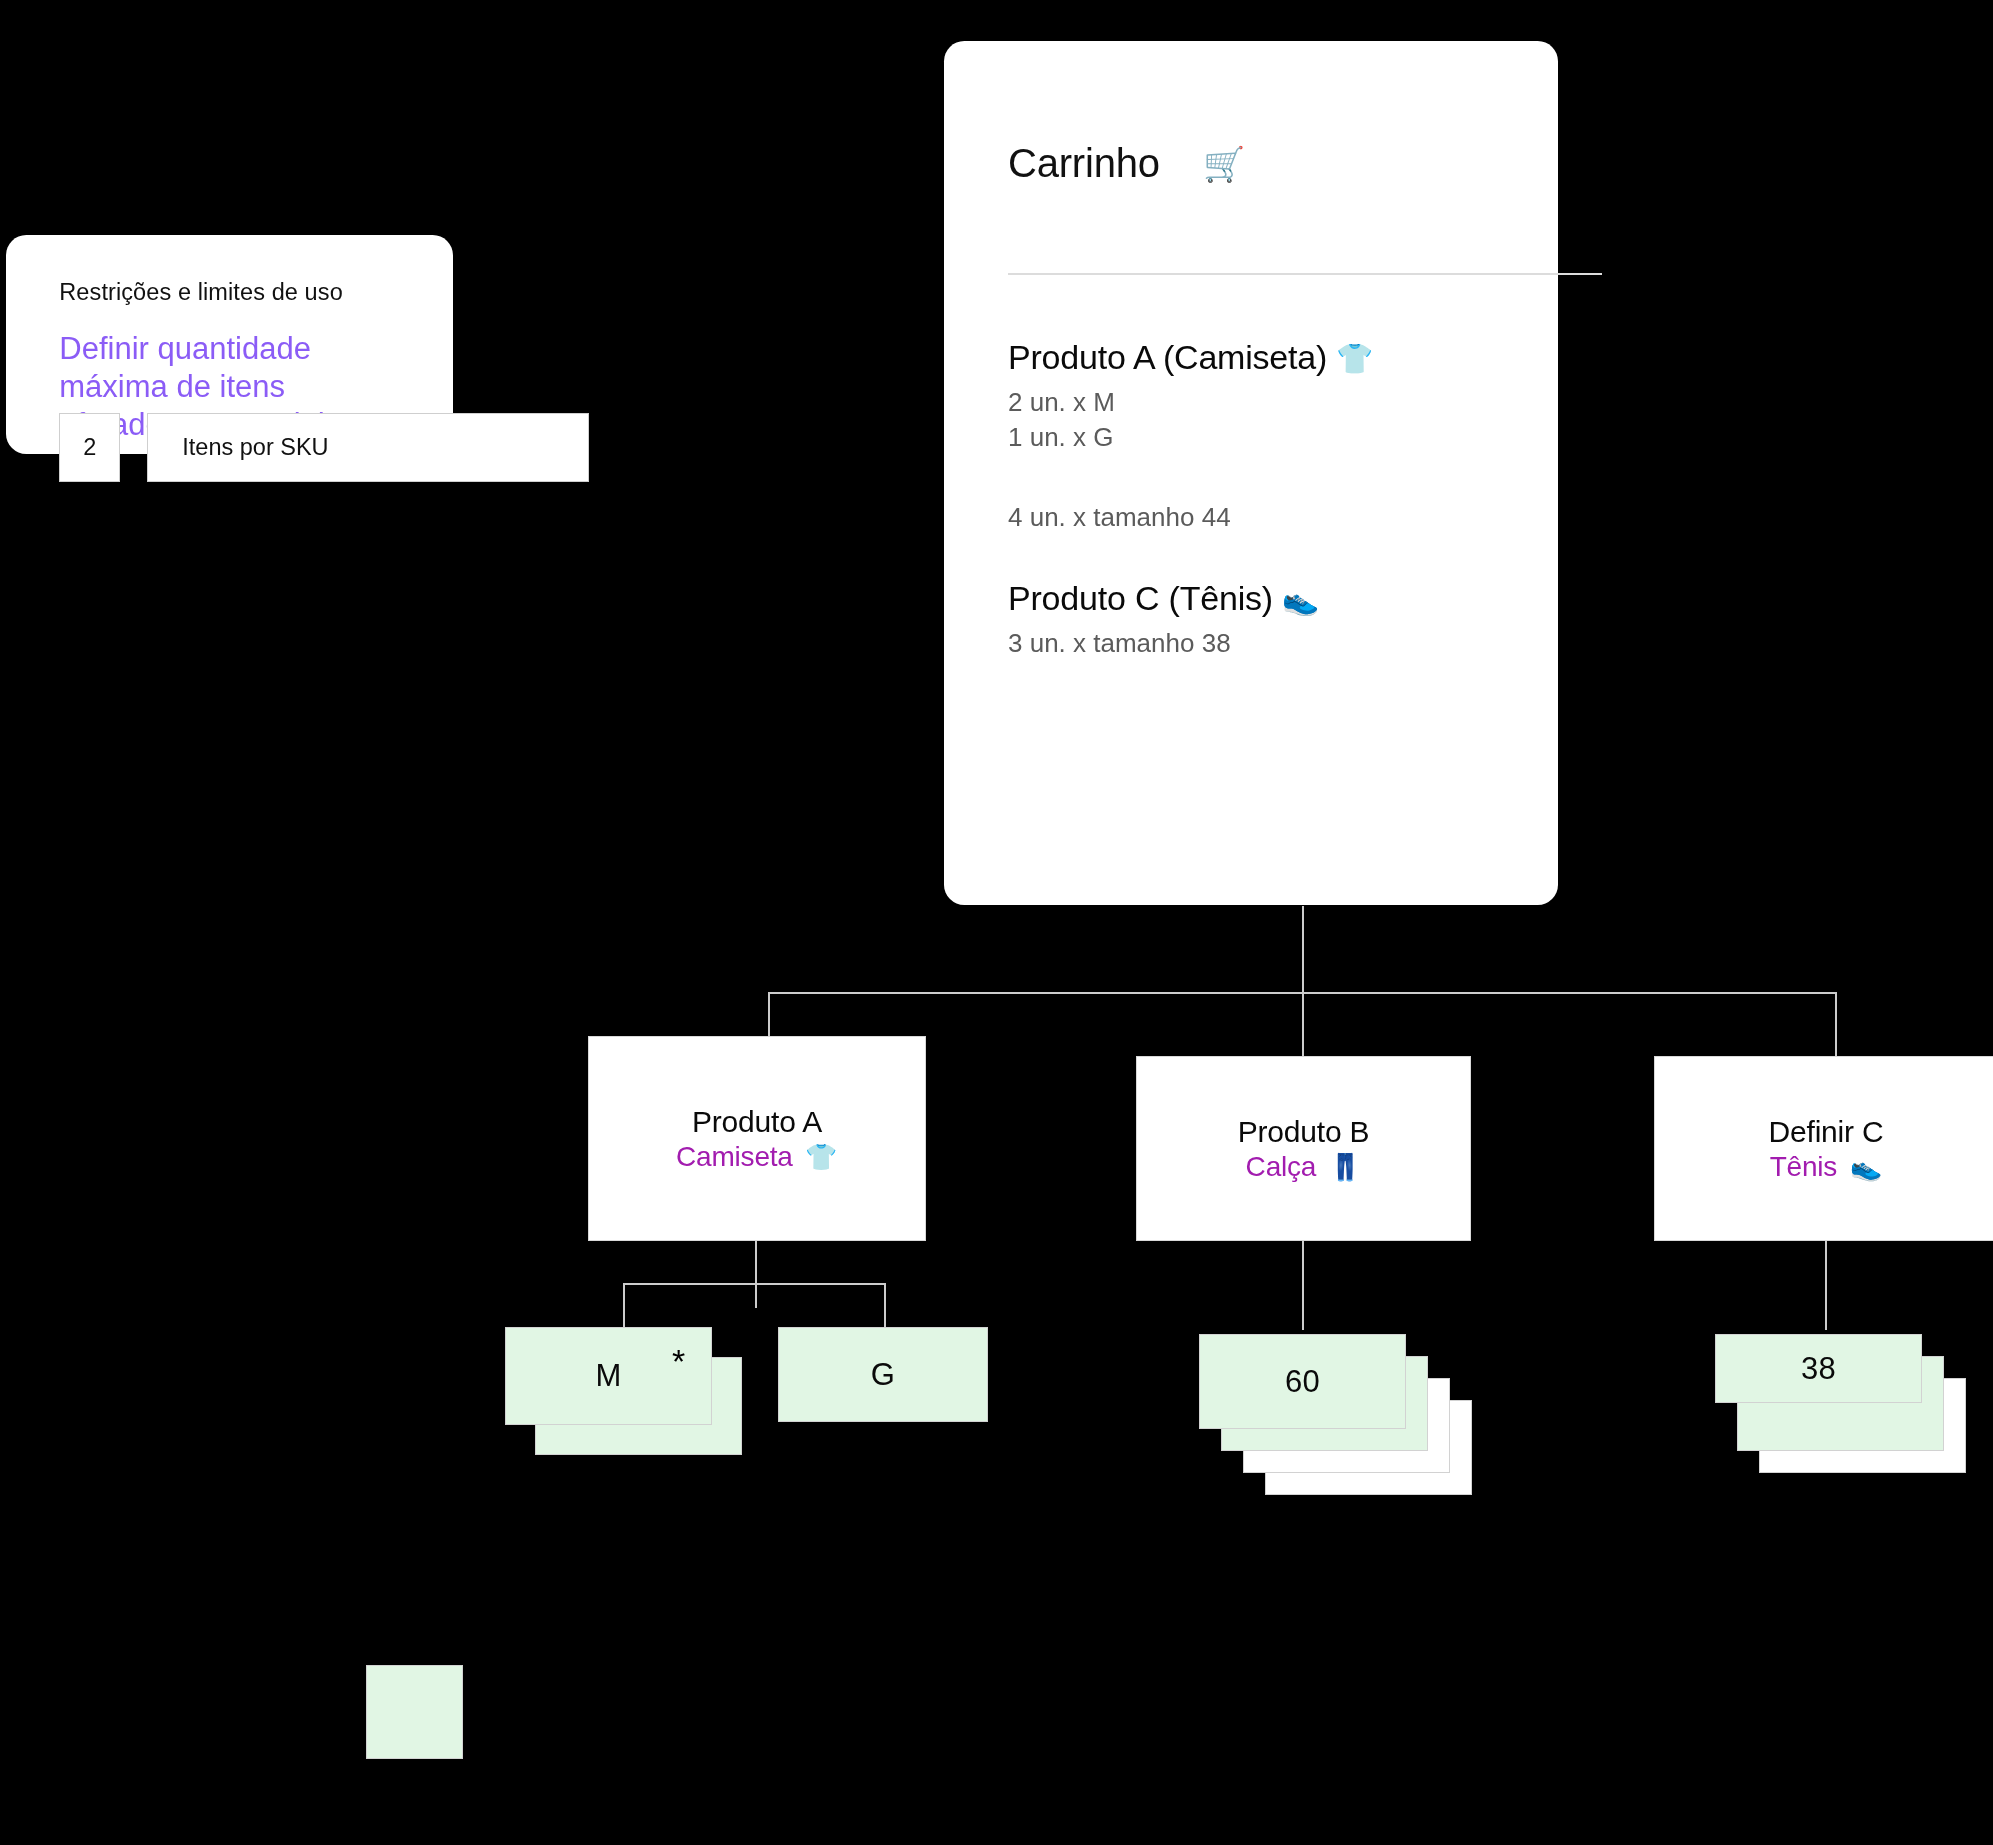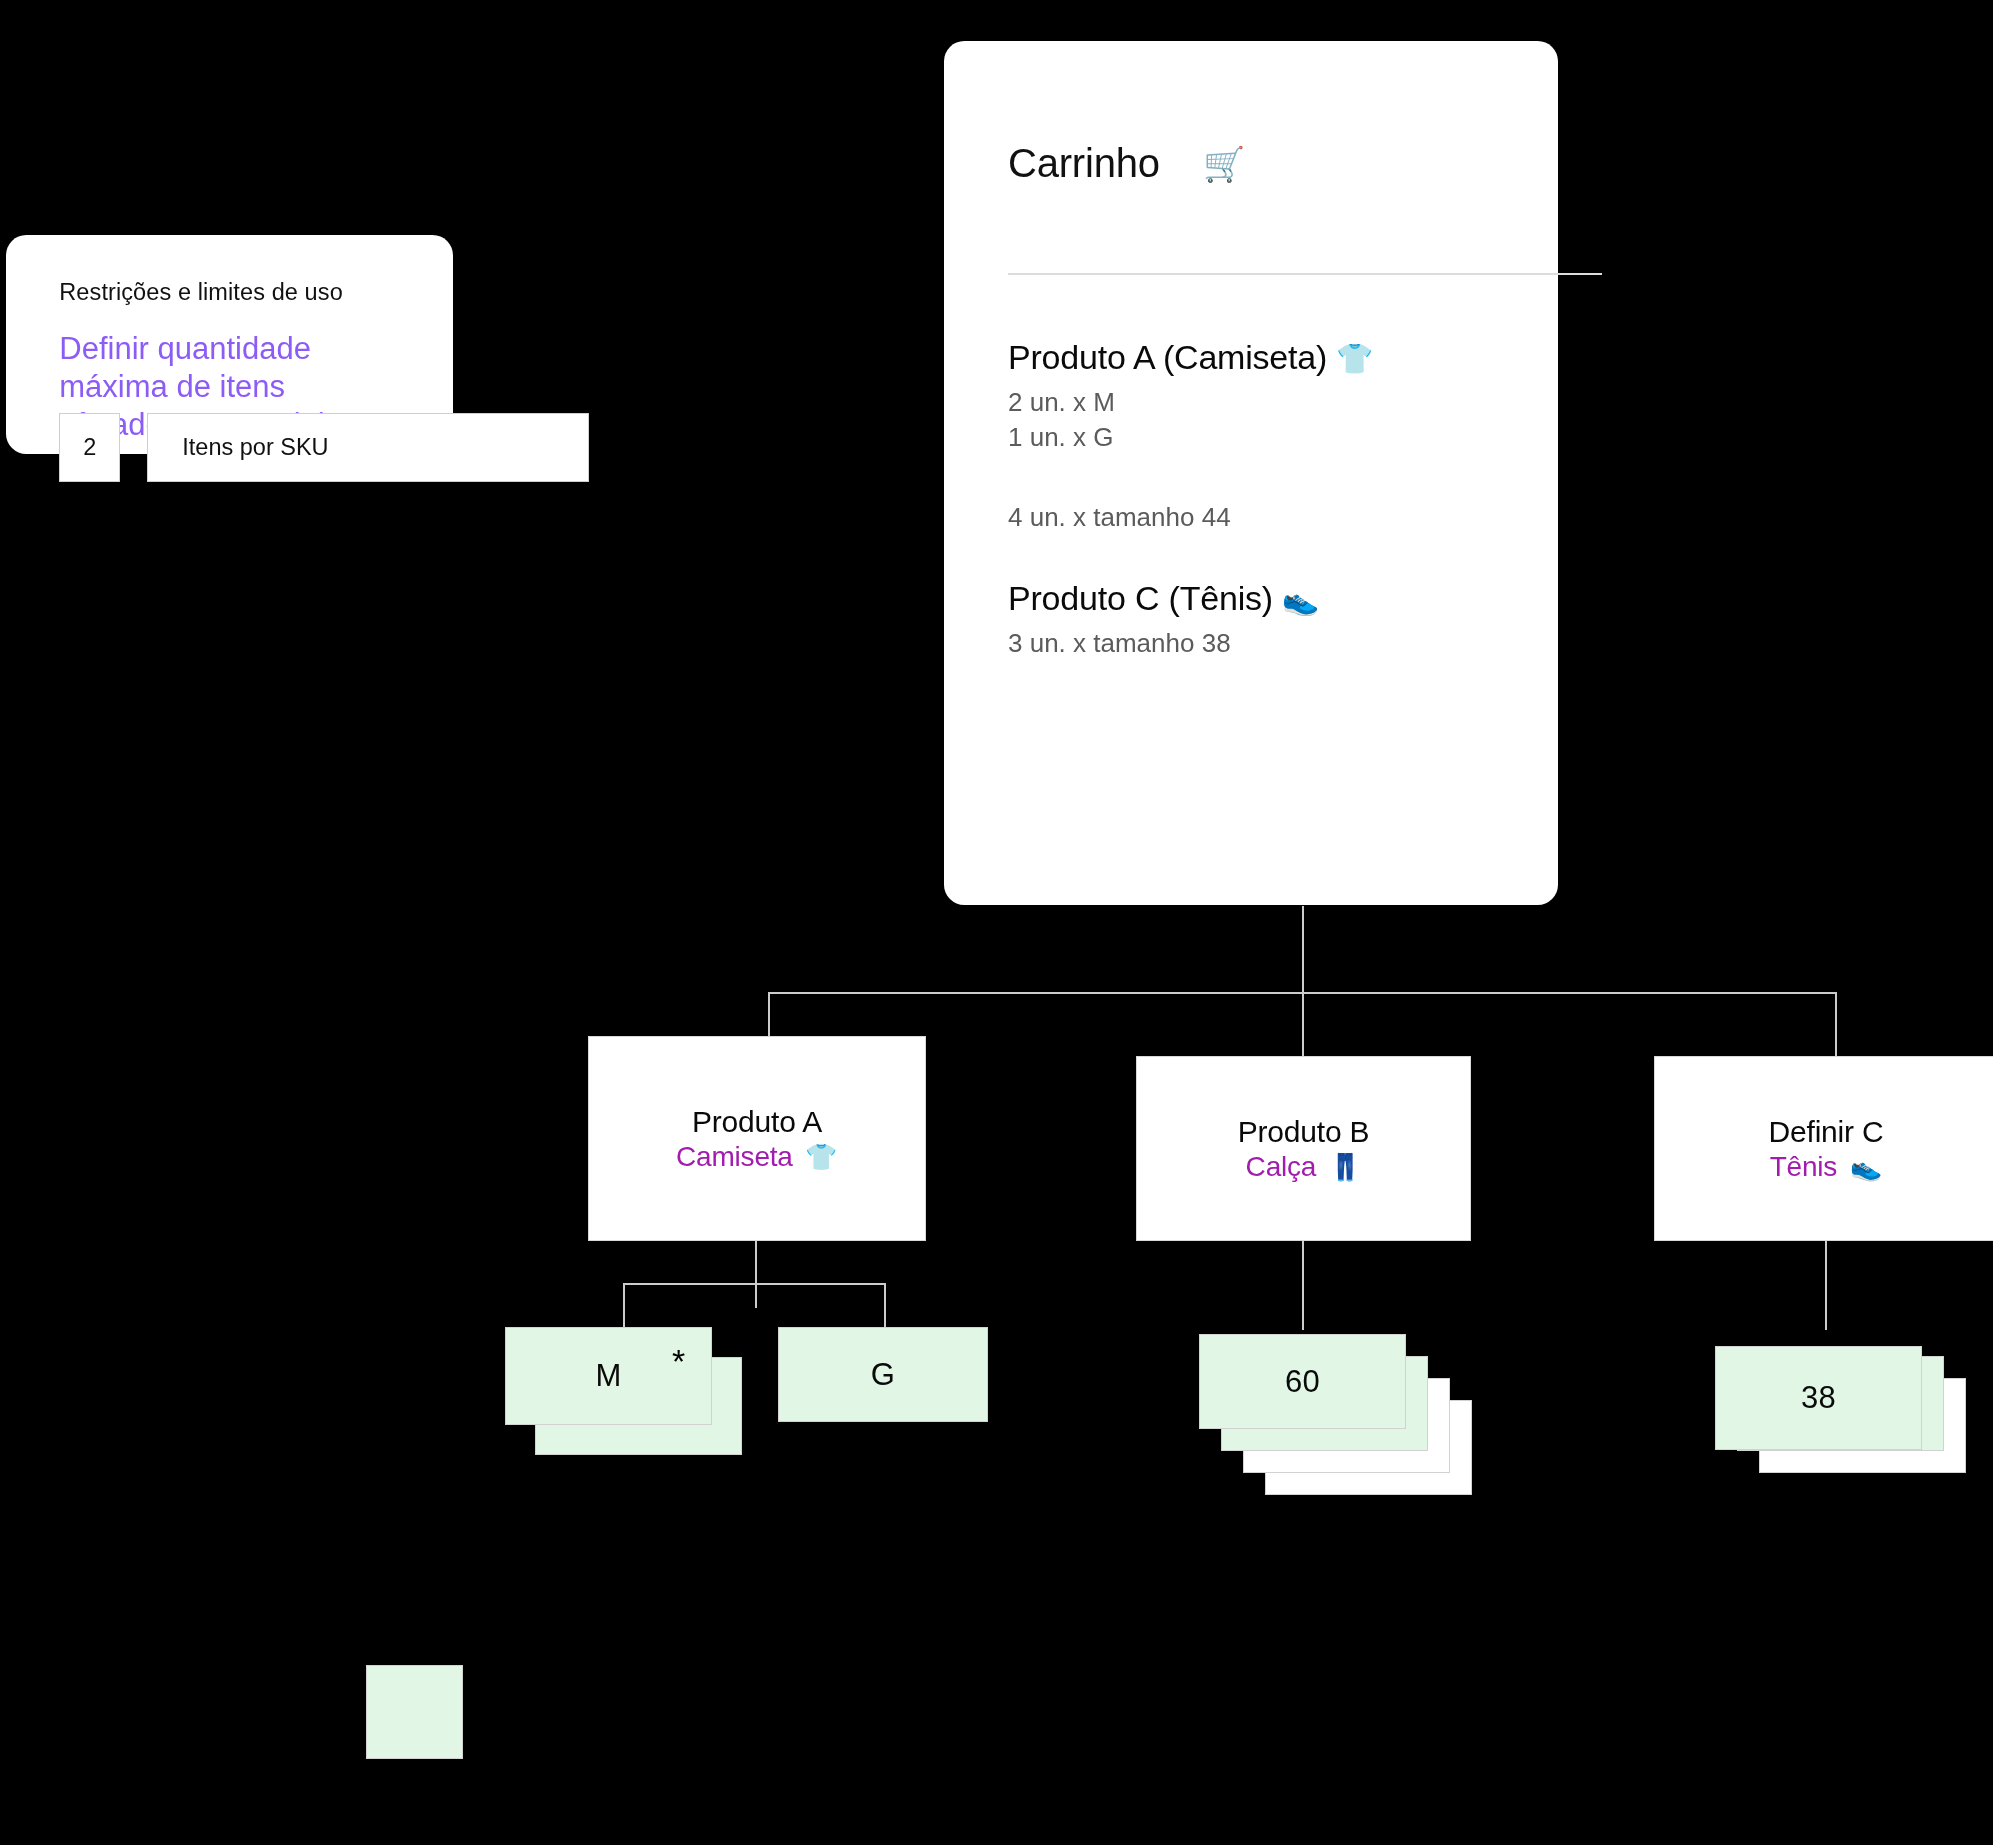--- a/index.html
+++ b/index.html
@@ -314,19 +314,19 @@
   <div class="sheet white" style="left:44px; top:44px; width:207px; height:95px;"></div>
   <div class="sheet green" style="left:22px; top:22px; width:207px; height:95px;"></div>
   <div class="sheet green front" style="left:0px; top:0px; width:207px; height:95px;">
     <span class="sheet-label">60</span>
   </div>
 </div>
 
 <div class="stack" id="stack-38" style="left:1715px; top:1334px; width:266px; height:153px;">
   <div class="sheet white" style="left:44px; top:44px; width:207px; height:95px;"></div>
   <div class="sheet green" style="left:22px; top:22px; width:207px; height:95px;"></div>
-  <div class="sheet green front" style="left:0px; top:12px; width:207px; height:104px;">
+  <div class="sheet green front" style="left:0px; top:0px; width:207px; height:69px;">
     <span class="sheet-label">38</span>
   </div>
 </div>
 
 <div id="legend-swatch"></div>
 
 
 </body></html>

